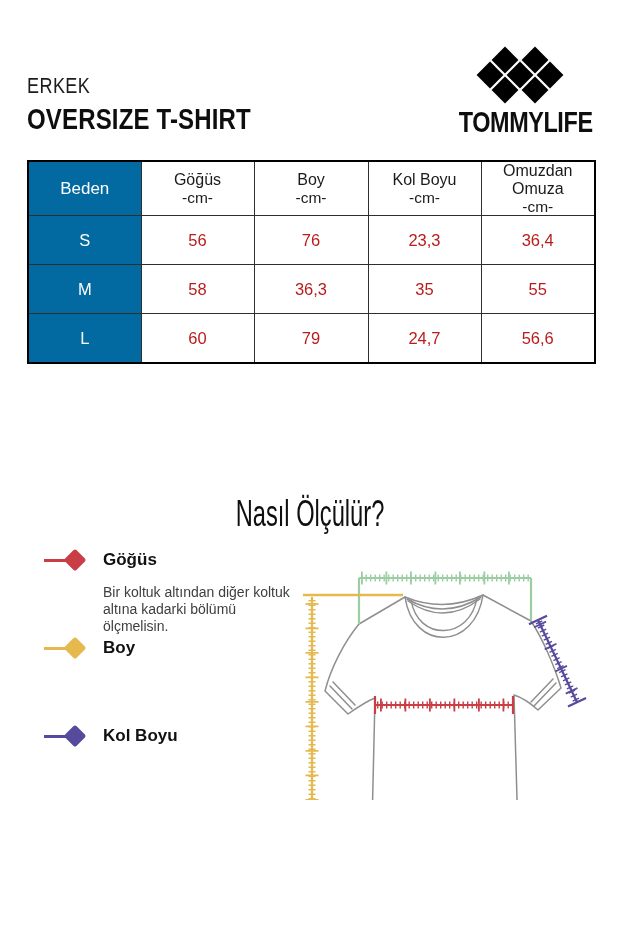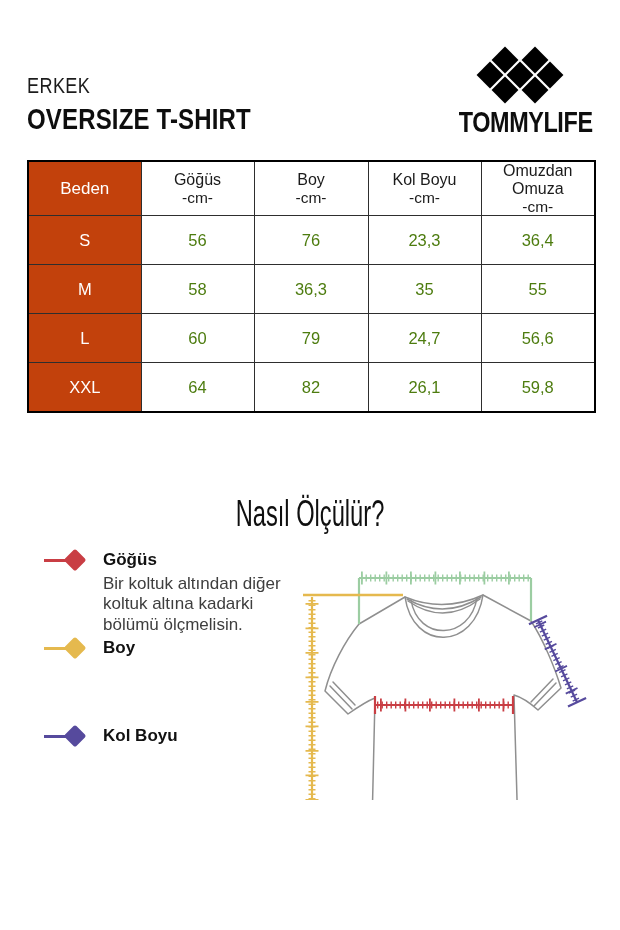--- a/index.html
+++ b/index.html
@@ -13,36 +13,36 @@
         letter-spacing:.2px;color:#0e0e0e;transform:scaleX(.8);transform-origin:left center;line-height:1;}
   .brand-text{position:absolute;right:27px;top:107px;font-size:30px;font-weight:800;
         color:#0e0e0e;transform:scaleX(.78);transform-origin:right center;line-height:1;letter-spacing:-.5px;}
   .brand-logo{position:absolute;left:476px;top:46px;overflow:visible;}
 
   
   table.size-table{position:absolute;left:27px;top:160px;width:567px;border-collapse:collapse;
         table-layout:fixed;border:2px solid #000;}
   .size-table th,.size-table td{border:1px solid #2e2e2e;text-align:center;vertical-align:middle;padding:0;}
   .size-table th{height:52px;font-weight:400;font-size:16px;line-height:1.12;color:#1b1b1b;}
-  .size-table td{height:48px;font-size:16.5px;color:#4d7c0f;}
-  .size-col{background:#c2410c;color:#fff !important;font-size:17px;}
+  .size-table td{height:48px;font-size:16.5px;color:#b91c1c;}
+  .size-col{background:#0369a1;color:#fff !important;font-size:17px;}
   th.size-col{font-size:17px;}
   .unit{font-size:15.5px;}
 
   
   .section-title{position:absolute;left:0;top:495px;width:620px;text-align:center;
         font-size:37px;font-weight:400;color:#0f0f0f;transform:scaleX(.64);transform-origin:center;line-height:1;}
 
   .legend-item{position:absolute;left:44px;width:260px;}
   .legend-item .marker{position:absolute;left:0;top:0;width:44px;height:20px;}
   .legend-item .m-line{position:absolute;left:0;top:8px;width:27px;height:2.5px;background:var(--c);}
   .legend-item .m-diamond{position:absolute;left:23px;top:1px;width:16px;height:16px;background:var(--c);
         transform:rotate(45deg);border-radius:2px;}
   .legend-item .l-title{margin-left:59px;font-size:17px;font-weight:700;color:#111;line-height:1.1;}
-  .legend-item .l-desc{margin-left:59px;margin-top:4px;width:200px;font-size:17px;line-height:1.22;color:#3e3e3e;}
+  .legend-item .l-desc{margin-left:59px;margin-top:14px;width:200px;font-size:14px;line-height:1.22;color:#3e3e3e;}
   .li-1{top:551px;} .li-2{top:639px;} .li-3{top:727px;} .li-4{top:817px;}
 
   
   .diagram{position:absolute;left:295px;top:540px;}
   .tee path,.tee line{fill:none;stroke:#8f8f8f;stroke-width:1.5;stroke-linejoin:round;stroke-linecap:round;}
   .tee .body{fill:#fff;}
   .ruler line{stroke:var(--c);}
   .ruler .main{stroke-width:2.2;}
   .ruler .minor{stroke-width:7;stroke-dasharray:1.4 3.1;}
   .ruler .major{stroke-width:13;stroke-dasharray:1.8 22.7;}
@@ -113,27 +113,20 @@
       <td>36,3</td>
       <td>35</td>
       <td>55</td>
     </tr>
     <tr>
       <td class="size-col">L</td>
       <td>60</td>
       <td>79</td>
       <td>24,7</td>
       <td>56,6</td>
-    </tr>
-    <tr>
-      <td class="size-col">XXL</td>
-      <td>64</td>
-      <td>82</td>
-      <td>26,1</td>
-      <td>59,8</td>
     </tr>
   </tbody>
     </table>
 
   <div class="section-title">Nasıl Ölçülür?</div>
 
   <div class="legend-item li-1" style="--c: #c93e44;">
     <div class="marker">
         <span class="m-line"></span>
         <span class="m-diamond"></span>

